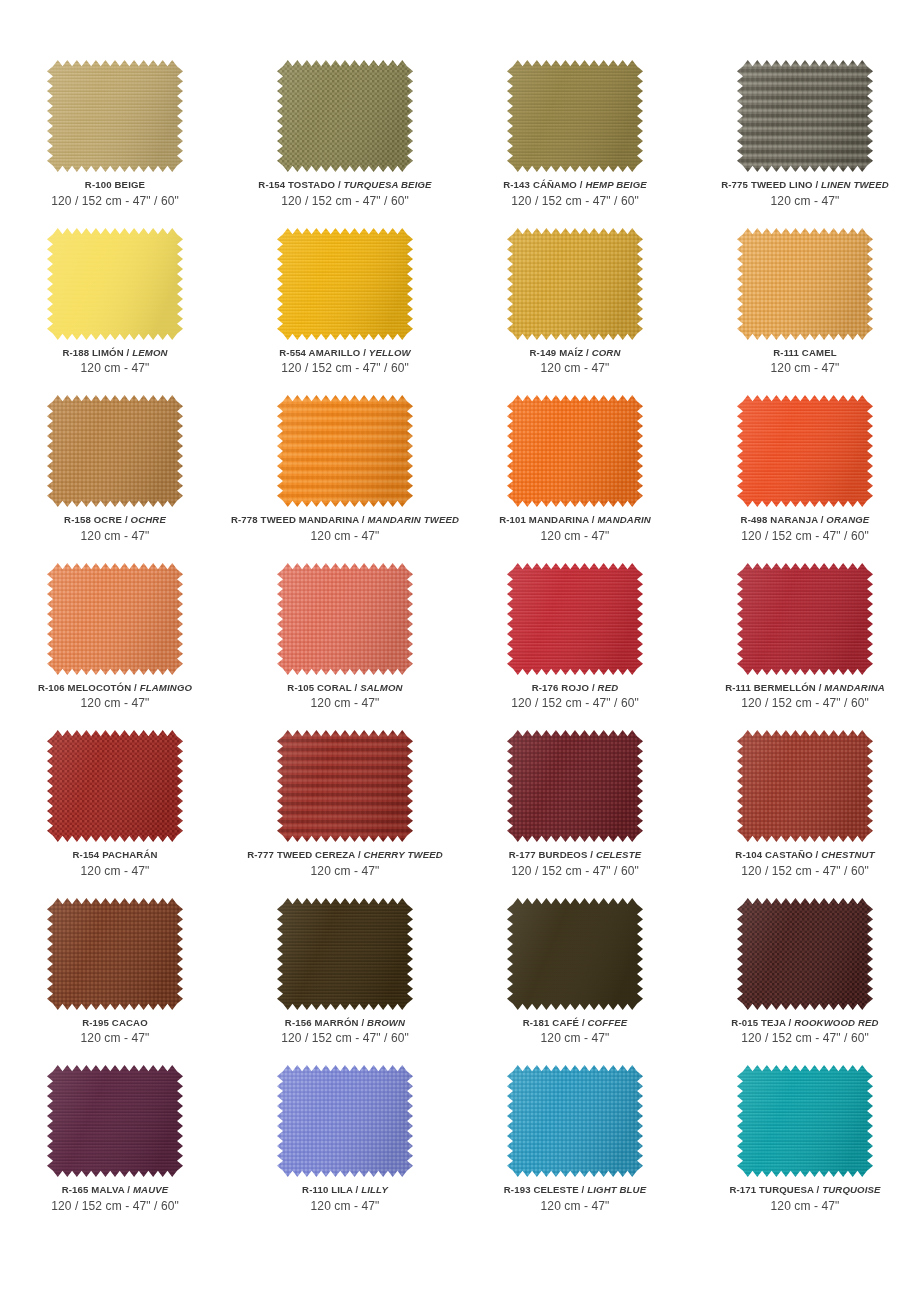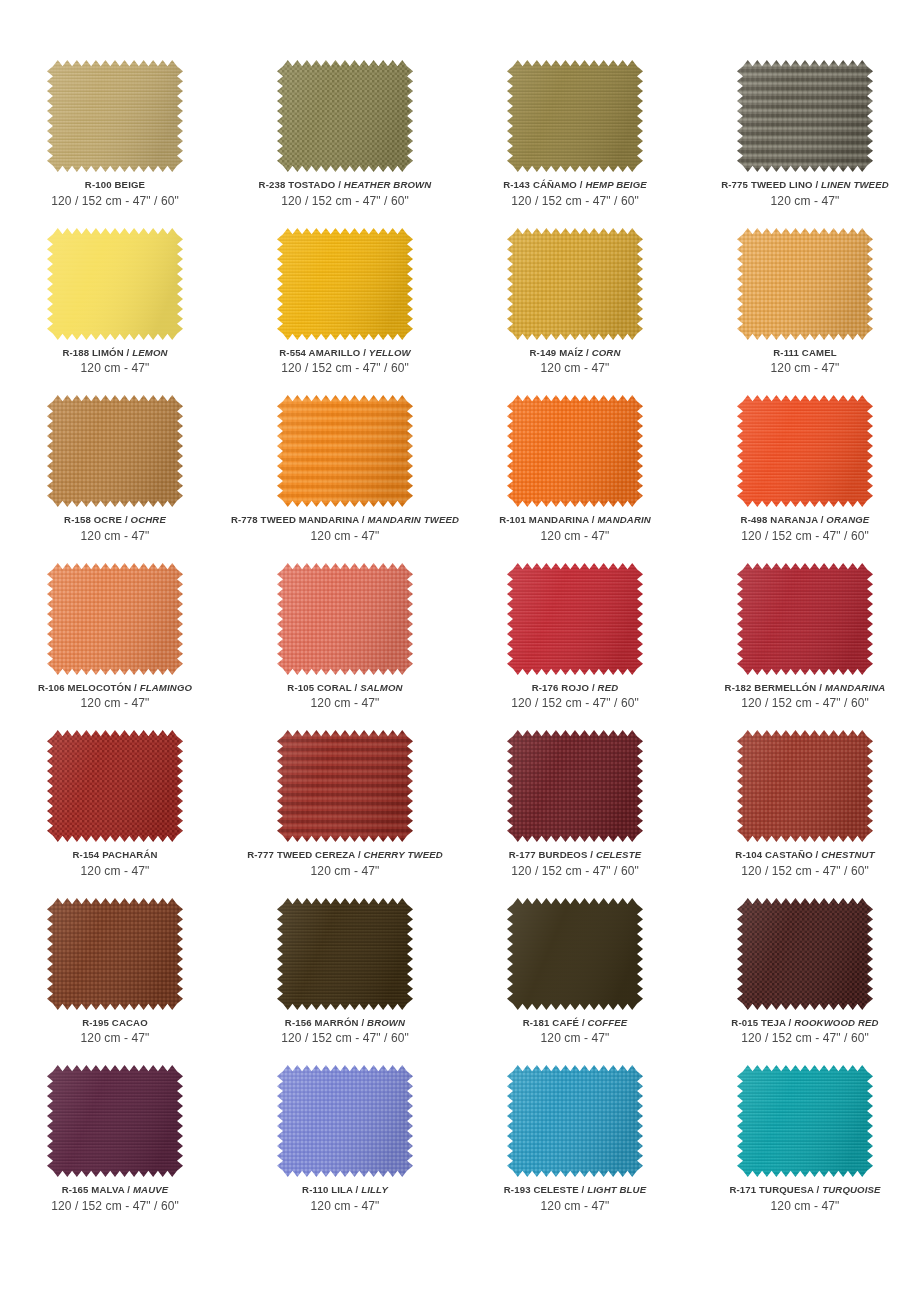--- a/index.html
+++ b/index.html
@@ -108,21 +108,21 @@
             <linearGradient id="gr1" x1="0" y1="0" x2="1" y2="0.35">
               <stop offset="0%" stop-color="#ffffff" stop-opacity="0.12"></stop>
               <stop offset="42%" stop-color="#ffffff" stop-opacity="0.02"></stop>
               <stop offset="100%" stop-color="#000000" stop-opacity="0.10"></stop>
             </linearGradient>
           </defs>
           <path d="M 6 6.2 L 10.76923076923077 0 L 15.538461538461538 6.2 L 20.307692307692307 0 L 25.076923076923077 6.2 L 29.846153846153847 0 L 34.61538461538461 6.2 L 39.38461538461539 0 L 44.15384615384615 6.2 L 48.92307692307692 0 L 53.69230769230769 6.2 L 58.46153846153846 0 L 63.230769230769226 6.2 L 68 0 L 72.76923076923077 6.2 L 77.53846153846153 0 L 82.3076923076923 6.2 L 87.07692307692308 0 L 91.84615384615384 6.2 L 96.61538461538461 0 L 101.38461538461539 6.2 L 106.15384615384615 0 L 110.92307692307692 6.2 L 115.6923076923077 0 L 120.46153846153845 6.2 L 125.23076923076923 0 L 130 6.2 L 136 11.18 L 130 16.16 L 136 21.139999999999997 L 130 26.119999999999997 L 136 31.099999999999998 L 130 36.08 L 136 41.06 L 130 46.04 L 136 51.019999999999996 L 130 56 L 136 60.98 L 130 65.96 L 136 70.94 L 130 75.92 L 136 80.89999999999999 L 130 85.88 L 136 90.86 L 130 95.83999999999999 L 136 100.82 L 130 105.8 L 125.23076923076923 112 L 120.46153846153845 105.8 L 115.6923076923077 112 L 110.92307692307692 105.8 L 106.15384615384615 112 L 101.38461538461539 105.8 L 96.61538461538461 112 L 91.84615384615384 105.8 L 87.07692307692308 112 L 82.3076923076923 105.8 L 77.53846153846153 112 L 72.76923076923077 105.8 L 68 112 L 63.230769230769226 105.8 L 58.46153846153846 112 L 53.69230769230769 105.8 L 48.92307692307692 112 L 44.15384615384615 105.8 L 39.38461538461539 112 L 34.61538461538461 105.8 L 29.846153846153847 112 L 25.076923076923077 105.8 L 20.307692307692307 112 L 15.538461538461538 105.8 L 10.76923076923077 112 L 6 105.8 L 0 100.82 L 6 95.83999999999999 L 0 90.86 L 6 85.88 L 0 80.89999999999999 L 6 75.92 L 0 70.94 L 6 65.96 L 0 60.98 L 6 56 L 0 51.019999999999996 L 6 46.04 L 0 41.06 L 6 36.08 L 0 31.099999999999998 L 6 26.119999999999997 L 0 21.139999999999997 L 6 16.16 L 0 11.18 L 6 6.2 Z" fill="url(#wv1)"></path>
           <path d="M 6 6.2 L 10.76923076923077 0 L 15.538461538461538 6.2 L 20.307692307692307 0 L 25.076923076923077 6.2 L 29.846153846153847 0 L 34.61538461538461 6.2 L 39.38461538461539 0 L 44.15384615384615 6.2 L 48.92307692307692 0 L 53.69230769230769 6.2 L 58.46153846153846 0 L 63.230769230769226 6.2 L 68 0 L 72.76923076923077 6.2 L 77.53846153846153 0 L 82.3076923076923 6.2 L 87.07692307692308 0 L 91.84615384615384 6.2 L 96.61538461538461 0 L 101.38461538461539 6.2 L 106.15384615384615 0 L 110.92307692307692 6.2 L 115.6923076923077 0 L 120.46153846153845 6.2 L 125.23076923076923 0 L 130 6.2 L 136 11.18 L 130 16.16 L 136 21.139999999999997 L 130 26.119999999999997 L 136 31.099999999999998 L 130 36.08 L 136 41.06 L 130 46.04 L 136 51.019999999999996 L 130 56 L 136 60.98 L 130 65.96 L 136 70.94 L 130 75.92 L 136 80.89999999999999 L 130 85.88 L 136 90.86 L 130 95.83999999999999 L 136 100.82 L 130 105.8 L 125.23076923076923 112 L 120.46153846153845 105.8 L 115.6923076923077 112 L 110.92307692307692 105.8 L 106.15384615384615 112 L 101.38461538461539 105.8 L 96.61538461538461 112 L 91.84615384615384 105.8 L 87.07692307692308 112 L 82.3076923076923 105.8 L 77.53846153846153 112 L 72.76923076923077 105.8 L 68 112 L 63.230769230769226 105.8 L 58.46153846153846 112 L 53.69230769230769 105.8 L 48.92307692307692 112 L 44.15384615384615 105.8 L 39.38461538461539 112 L 34.61538461538461 105.8 L 29.846153846153847 112 L 25.076923076923077 105.8 L 20.307692307692307 112 L 15.538461538461538 105.8 L 10.76923076923077 112 L 6 105.8 L 0 100.82 L 6 95.83999999999999 L 0 90.86 L 6 85.88 L 0 80.89999999999999 L 6 75.92 L 0 70.94 L 6 65.96 L 0 60.98 L 6 56 L 0 51.019999999999996 L 6 46.04 L 0 41.06 L 6 36.08 L 0 31.099999999999998 L 6 26.119999999999997 L 0 21.139999999999997 L 6 16.16 L 0 11.18 L 6 6.2 Z" fill="url(#gr1)"></path>
         </svg>
         <div class="swatch-caption">
-          <span class="swatch-name"><span class="es">R-238 TOSTADO</span><span> / </span><span class="en">HEATHER BROWN</span></span>
+          <span class="swatch-name"><span class="es">R-154 TOSTADO</span><span> / </span><span class="en">TURQUESA BEIGE</span></span>
           <span class="swatch-dims">120 / 152 cm  -  47" / 60"</span>
         </div>
       </div>
       <div class="swatch-cell">
         <svg class="swatch-art" viewBox="0 0 136 112" xmlns="http://www.w3.org/2000/svg">
           <defs>
             <pattern id="wv2" width="3" height="3.2" patternUnits="userSpaceOnUse">
               <rect width="3" height="3.2" fill="#938344"></rect>
               <rect width="3" height="1.1" fill="#ab9a5d" opacity="0.5"></rect>
               <rect width="3" height="1.0" y="2.1" fill="#7a6c33" opacity="0.55"></rect>
@@ -430,21 +430,21 @@
             <linearGradient id="gr15" x1="0" y1="0" x2="1" y2="0.35">
               <stop offset="0%" stop-color="#ffffff" stop-opacity="0.12"></stop>
               <stop offset="42%" stop-color="#ffffff" stop-opacity="0.02"></stop>
               <stop offset="100%" stop-color="#000000" stop-opacity="0.10"></stop>
             </linearGradient>
           </defs>
           <path d="M 6 6.2 L 10.76923076923077 0 L 15.538461538461538 6.2 L 20.307692307692307 0 L 25.076923076923077 6.2 L 29.846153846153847 0 L 34.61538461538461 6.2 L 39.38461538461539 0 L 44.15384615384615 6.2 L 48.92307692307692 0 L 53.69230769230769 6.2 L 58.46153846153846 0 L 63.230769230769226 6.2 L 68 0 L 72.76923076923077 6.2 L 77.53846153846153 0 L 82.3076923076923 6.2 L 87.07692307692308 0 L 91.84615384615384 6.2 L 96.61538461538461 0 L 101.38461538461539 6.2 L 106.15384615384615 0 L 110.92307692307692 6.2 L 115.6923076923077 0 L 120.46153846153845 6.2 L 125.23076923076923 0 L 130 6.2 L 136 11.18 L 130 16.16 L 136 21.139999999999997 L 130 26.119999999999997 L 136 31.099999999999998 L 130 36.08 L 136 41.06 L 130 46.04 L 136 51.019999999999996 L 130 56 L 136 60.98 L 130 65.96 L 136 70.94 L 130 75.92 L 136 80.89999999999999 L 130 85.88 L 136 90.86 L 130 95.83999999999999 L 136 100.82 L 130 105.8 L 125.23076923076923 112 L 120.46153846153845 105.8 L 115.6923076923077 112 L 110.92307692307692 105.8 L 106.15384615384615 112 L 101.38461538461539 105.8 L 96.61538461538461 112 L 91.84615384615384 105.8 L 87.07692307692308 112 L 82.3076923076923 105.8 L 77.53846153846153 112 L 72.76923076923077 105.8 L 68 112 L 63.230769230769226 105.8 L 58.46153846153846 112 L 53.69230769230769 105.8 L 48.92307692307692 112 L 44.15384615384615 105.8 L 39.38461538461539 112 L 34.61538461538461 105.8 L 29.846153846153847 112 L 25.076923076923077 105.8 L 20.307692307692307 112 L 15.538461538461538 105.8 L 10.76923076923077 112 L 6 105.8 L 0 100.82 L 6 95.83999999999999 L 0 90.86 L 6 85.88 L 0 80.89999999999999 L 6 75.92 L 0 70.94 L 6 65.96 L 0 60.98 L 6 56 L 0 51.019999999999996 L 6 46.04 L 0 41.06 L 6 36.08 L 0 31.099999999999998 L 6 26.119999999999997 L 0 21.139999999999997 L 6 16.16 L 0 11.18 L 6 6.2 Z" fill="url(#wv15)"></path>
           <path d="M 6 6.2 L 10.76923076923077 0 L 15.538461538461538 6.2 L 20.307692307692307 0 L 25.076923076923077 6.2 L 29.846153846153847 0 L 34.61538461538461 6.2 L 39.38461538461539 0 L 44.15384615384615 6.2 L 48.92307692307692 0 L 53.69230769230769 6.2 L 58.46153846153846 0 L 63.230769230769226 6.2 L 68 0 L 72.76923076923077 6.2 L 77.53846153846153 0 L 82.3076923076923 6.2 L 87.07692307692308 0 L 91.84615384615384 6.2 L 96.61538461538461 0 L 101.38461538461539 6.2 L 106.15384615384615 0 L 110.92307692307692 6.2 L 115.6923076923077 0 L 120.46153846153845 6.2 L 125.23076923076923 0 L 130 6.2 L 136 11.18 L 130 16.16 L 136 21.139999999999997 L 130 26.119999999999997 L 136 31.099999999999998 L 130 36.08 L 136 41.06 L 130 46.04 L 136 51.019999999999996 L 130 56 L 136 60.98 L 130 65.96 L 136 70.94 L 130 75.92 L 136 80.89999999999999 L 130 85.88 L 136 90.86 L 130 95.83999999999999 L 136 100.82 L 130 105.8 L 125.23076923076923 112 L 120.46153846153845 105.8 L 115.6923076923077 112 L 110.92307692307692 105.8 L 106.15384615384615 112 L 101.38461538461539 105.8 L 96.61538461538461 112 L 91.84615384615384 105.8 L 87.07692307692308 112 L 82.3076923076923 105.8 L 77.53846153846153 112 L 72.76923076923077 105.8 L 68 112 L 63.230769230769226 105.8 L 58.46153846153846 112 L 53.69230769230769 105.8 L 48.92307692307692 112 L 44.15384615384615 105.8 L 39.38461538461539 112 L 34.61538461538461 105.8 L 29.846153846153847 112 L 25.076923076923077 105.8 L 20.307692307692307 112 L 15.538461538461538 105.8 L 10.76923076923077 112 L 6 105.8 L 0 100.82 L 6 95.83999999999999 L 0 90.86 L 6 85.88 L 0 80.89999999999999 L 6 75.92 L 0 70.94 L 6 65.96 L 0 60.98 L 6 56 L 0 51.019999999999996 L 6 46.04 L 0 41.06 L 6 36.08 L 0 31.099999999999998 L 6 26.119999999999997 L 0 21.139999999999997 L 6 16.16 L 0 11.18 L 6 6.2 Z" fill="url(#gr15)"></path>
         </svg>
         <div class="swatch-caption">
-          <span class="swatch-name"><span class="es">R-182 BERMELLÓN</span><span> / </span><span class="en">MANDARINA</span></span>
+          <span class="swatch-name"><span class="es">R-111 BERMELLÓN</span><span> / </span><span class="en">MANDARINA</span></span>
           <span class="swatch-dims">120 / 152 cm  -  47" / 60"</span>
         </div>
       </div>
       <div class="swatch-cell">
         <svg class="swatch-art" viewBox="0 0 136 112" xmlns="http://www.w3.org/2000/svg">
           <defs>
             <pattern id="wv16" width="5" height="5" patternUnits="userSpaceOnUse">
               <rect width="5" height="5" fill="#9e2520"></rect>
               <rect x="0" y="0" width="2.5" height="2.5" fill="#7e1a17" opacity="0.75"></rect>
               <rect x="2.5" y="2.5" width="2.5" height="2.5" fill="#7e1a17" opacity="0.5"></rect>

